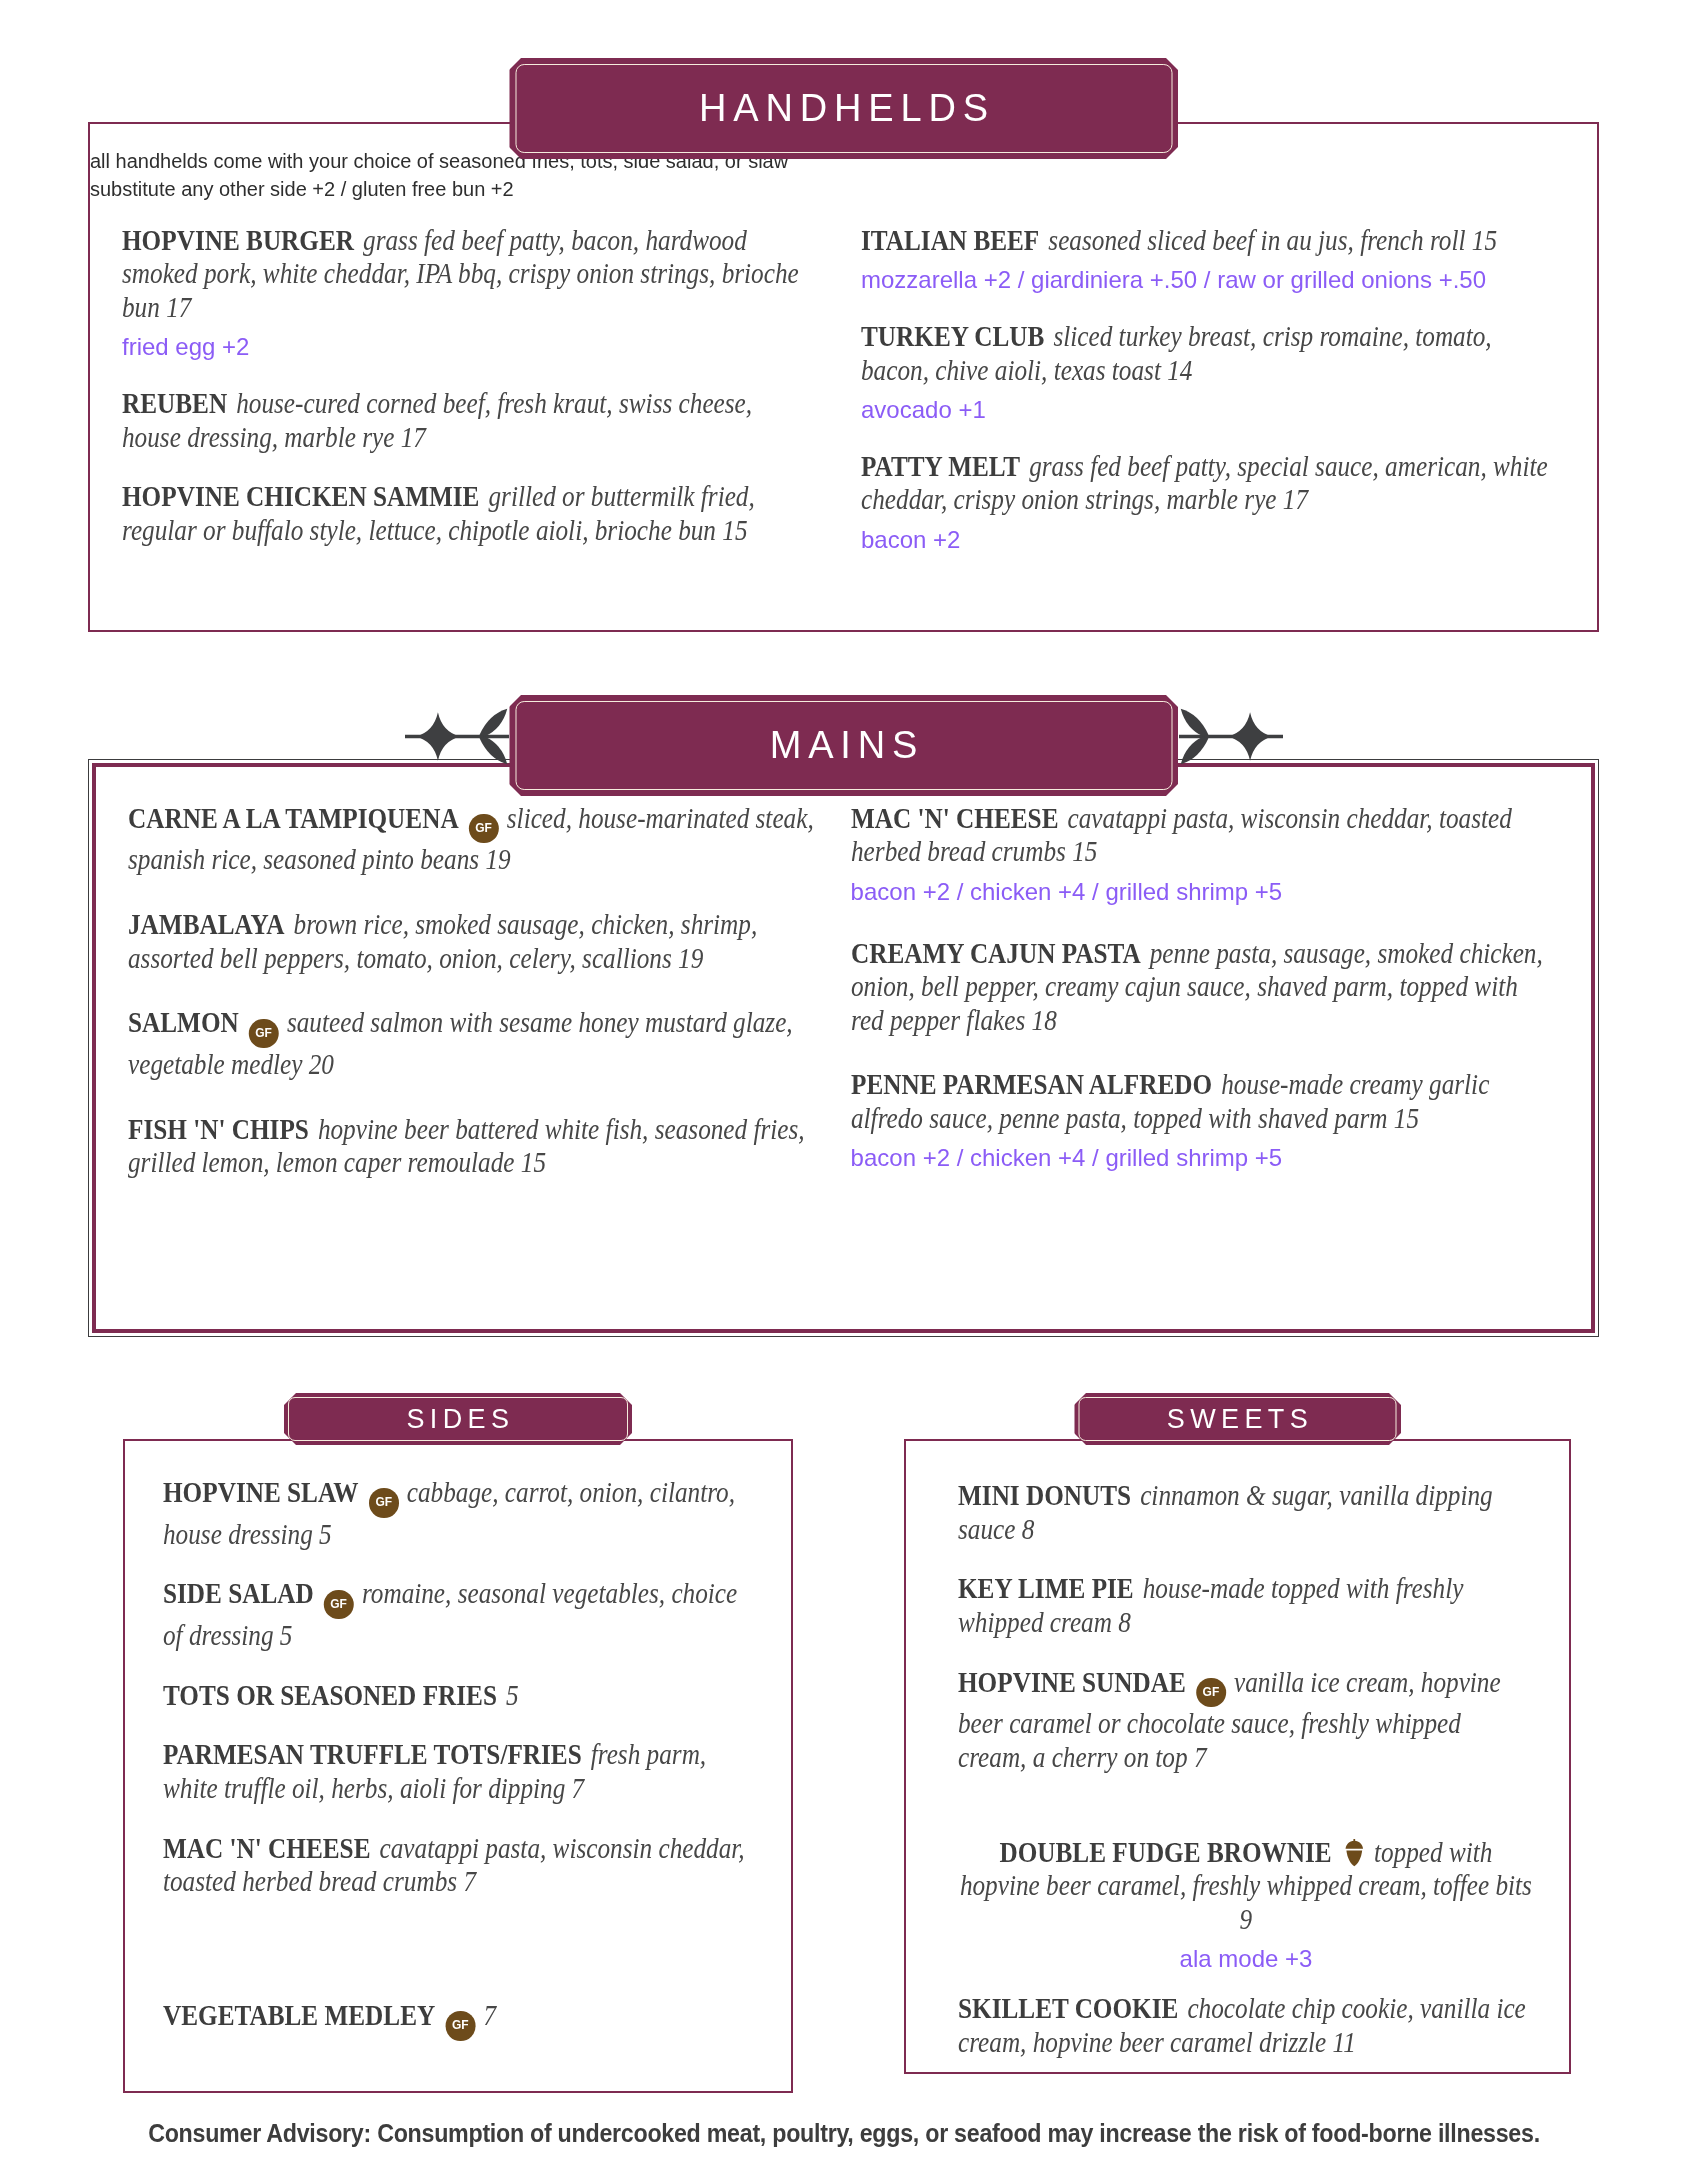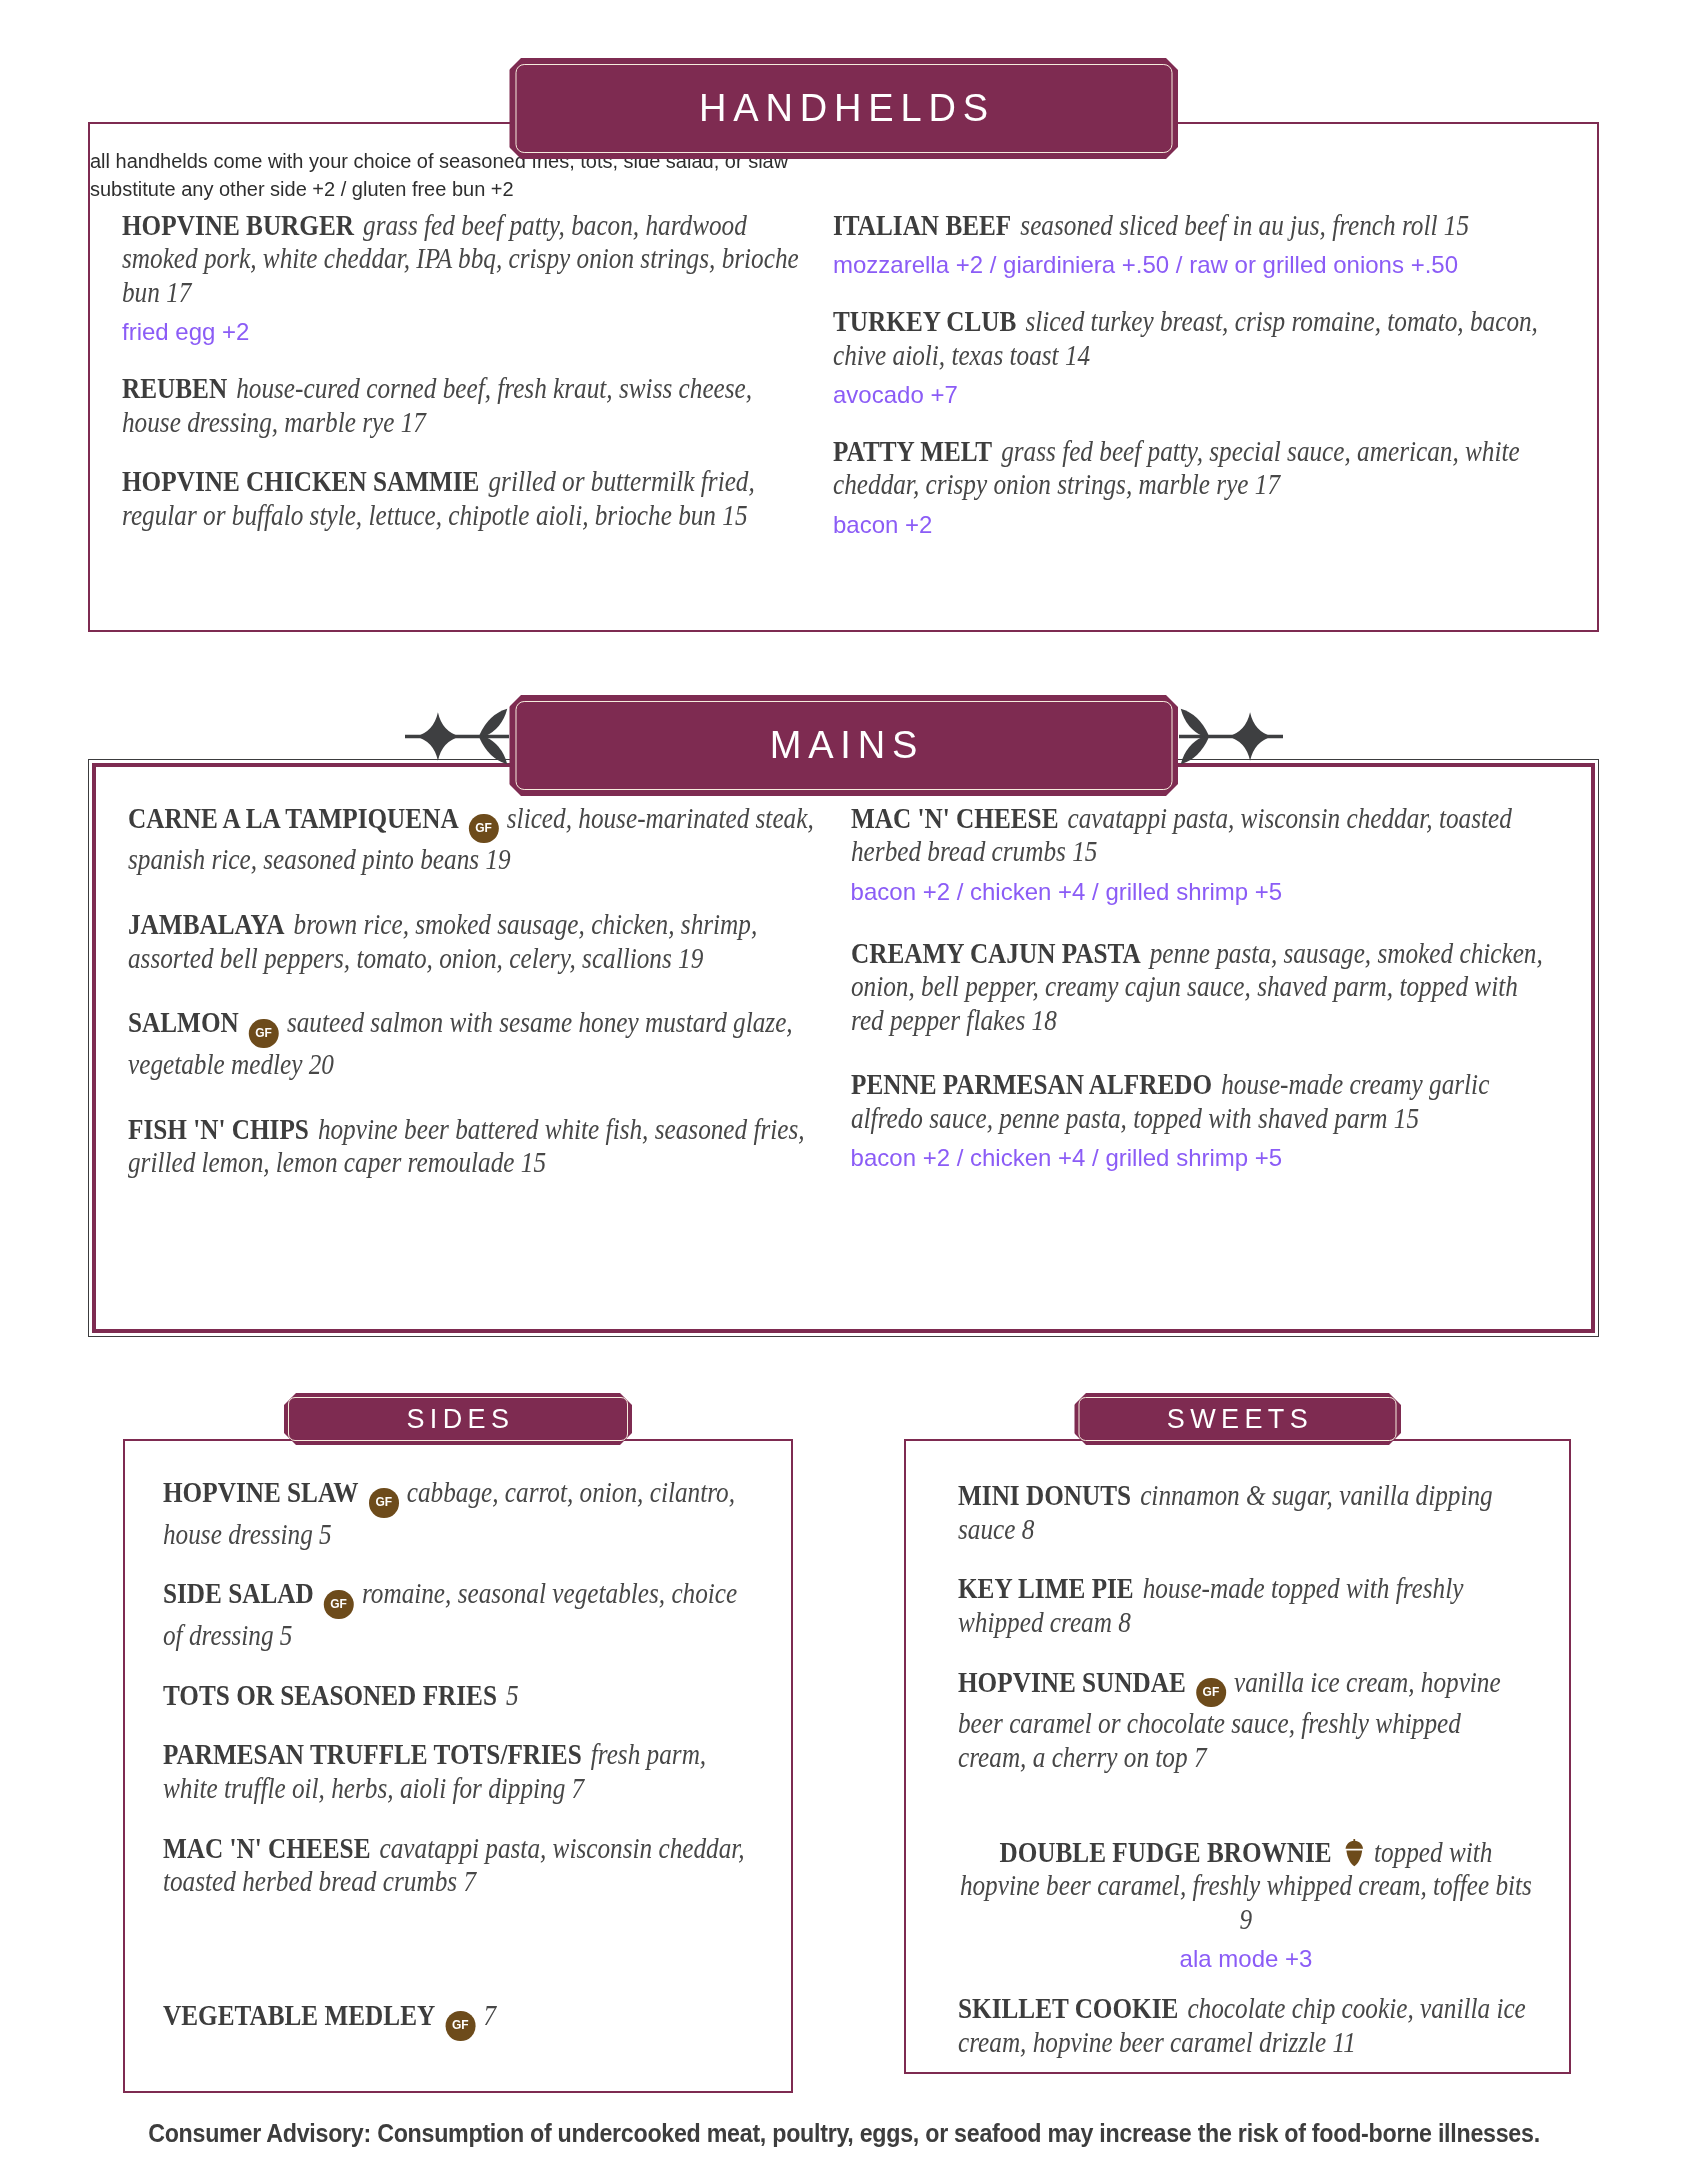--- a/index.html
+++ b/index.html
@@ -33,21 +33,21 @@
   .plaque.sm{height:52px;}
   .plaque.sm .t{font-size:27px;letter-spacing:.2em;}
   .plaque.sm .pline{inset:4.3px;border-width:1.3px;border-radius:7px;}
   
   .orn{position:absolute;top:12px;width:104px;height:59px;z-index:2;}
   .orn.left{left:calc(50% - 439px);}
   .orn.right{right:calc(50% - 439px);transform:scaleX(-1);}
   
   .note{font-size:20px;color:#2e2e2e;text-align:left;line-height:1.4;}
   .notes{margin-top:22.6px;}
-  .cols{display:flex;margin-top:6px;padding:0 35px 0 32px;gap:16px;}
+  .cols{display:flex;margin-top:21px;padding:0 35px 0 32px;gap:44px;}
   .col-l{width:695px;flex:0 0 auto;}
   .col-r{flex:1 1 auto;}
   .entry{
     font-family:"Liberation Serif", serif;font-size:29px;line-height:1.16;color:var(--desc);
     transform:scaleX(.87);transform-origin:left top;width:114.9%;
   }
   .nm{font-weight:700;font-style:normal;color:var(--ink);margin-right:10.4px;}
   .ds{font-style:italic;}
   .addon{font-size:24px;color:#8b5cf6;margin-top:8.7px;}
   .item + .item{margin-top:26px;}
@@ -91,21 +91,21 @@
           <p class="entry"><span class="nm">HOPVINE CHICKEN SAMMIE</span><span class="ds">grilled or buttermilk fried, regular or buffalo style, lettuce, chipotle aioli, brioche bun 15</span></p>
         </div>
       </div>
       <div class="col-r">
         <div class="item">
           <p class="entry"><span class="nm">ITALIAN BEEF</span><span class="ds">seasoned sliced beef in au jus, french roll 15</span></p>
           <p class="addon">mozzarella +2 / giardiniera +.50 / raw or grilled onions +.50</p>
         </div>
         <div class="item">
           <p class="entry"><span class="nm">TURKEY CLUB</span><span class="ds">sliced turkey breast, crisp romaine, tomato, bacon, chive aioli, texas toast 14</span></p>
-          <p class="addon">avocado +7</p>
+          <p class="addon">avocado +1</p>
         </div>
         <div class="item">
           <p class="entry"><span class="nm">PATTY MELT</span><span class="ds">grass fed beef patty, special sauce, american, white cheddar, crispy onion strings, marble rye 17</span></p>
           <p class="addon">bacon +2</p>
         </div>
       </div>
     </div>
   </div>
   <div class="plaque lg">
     <div class="pline"></div>

